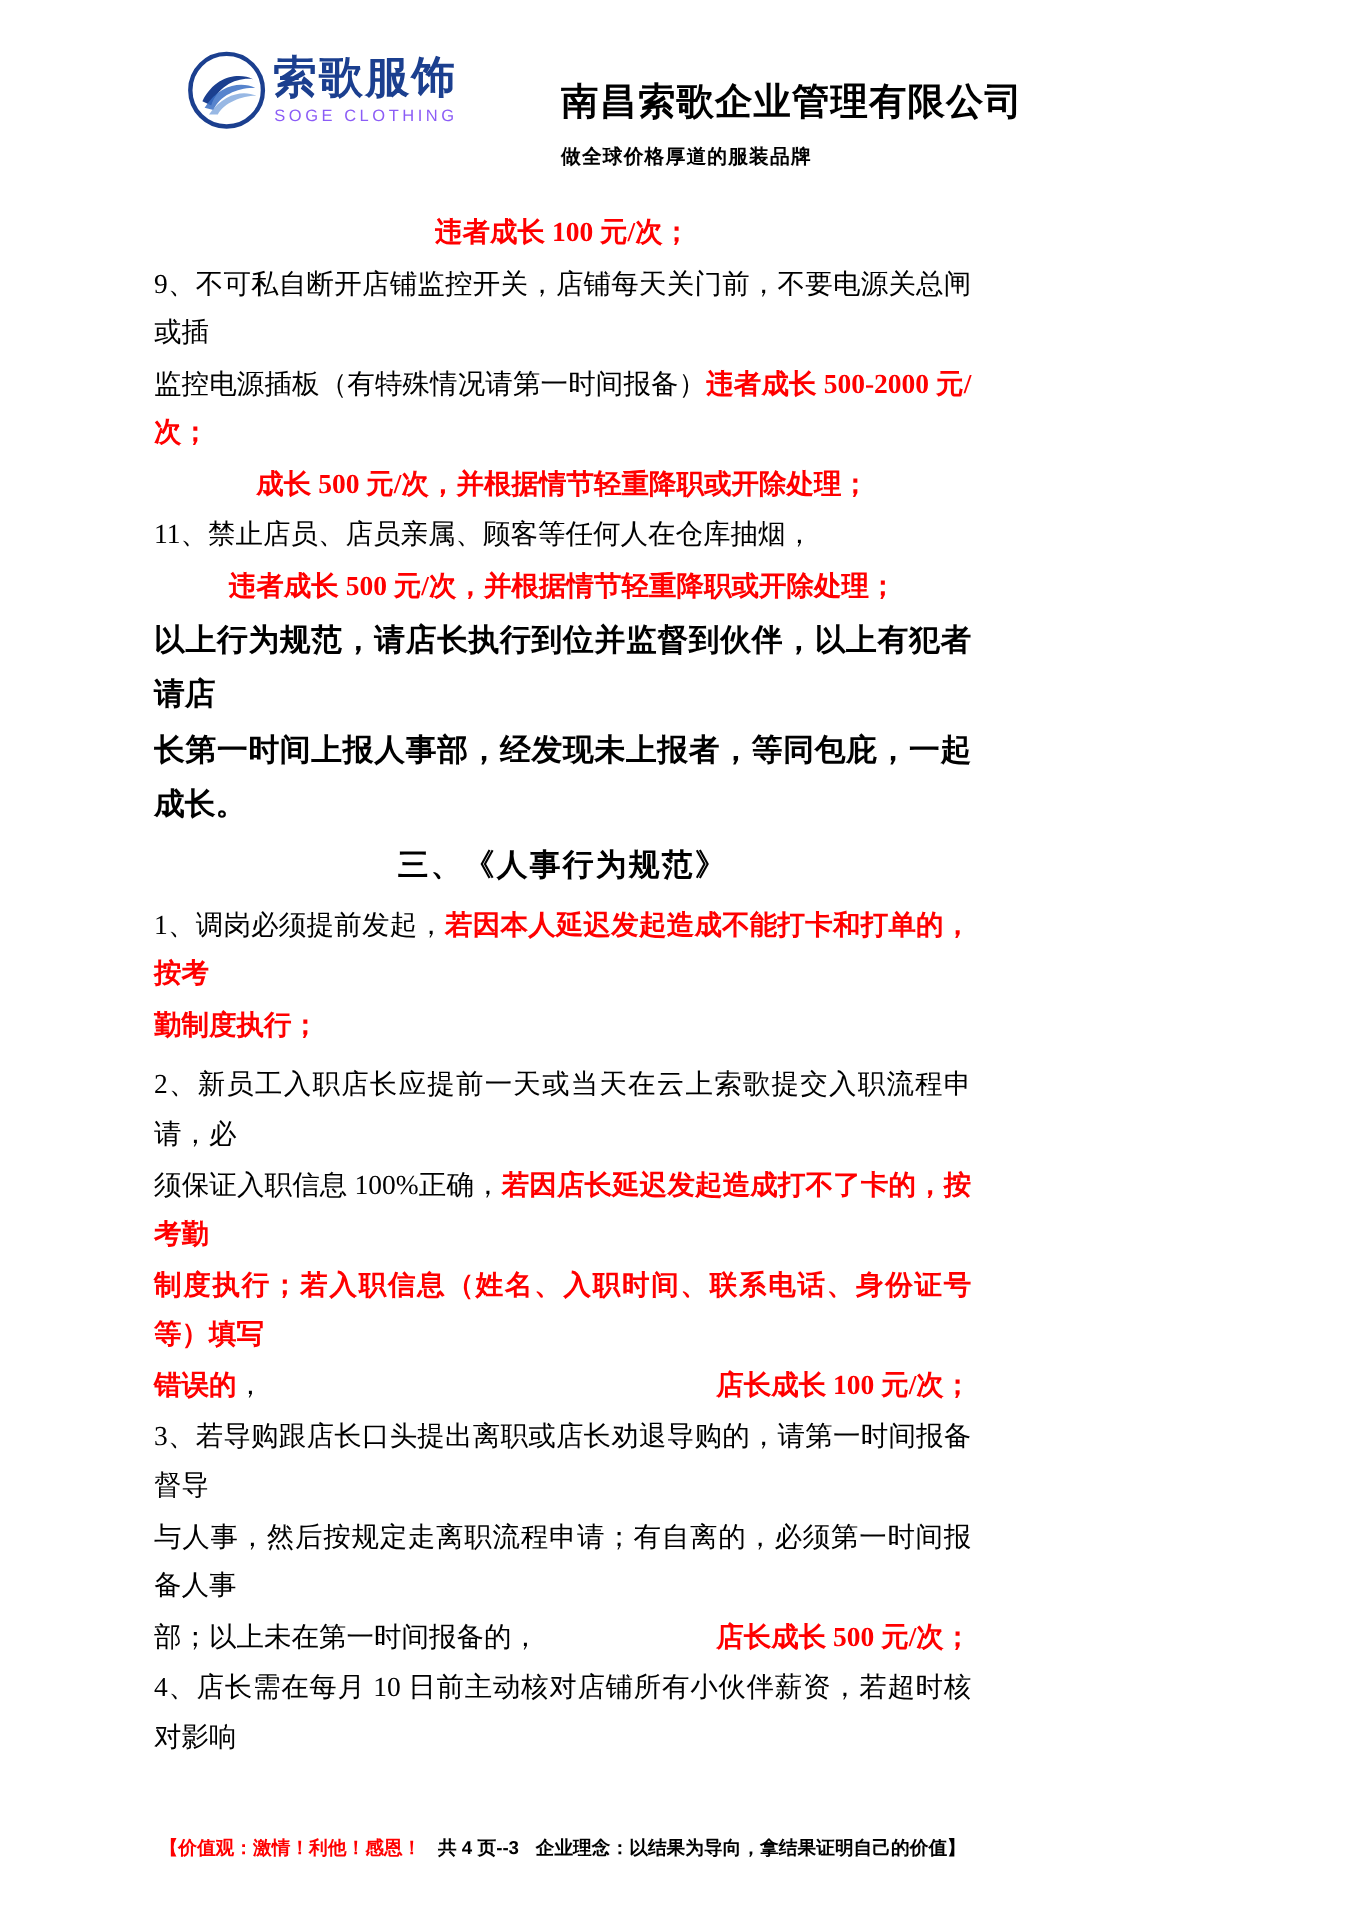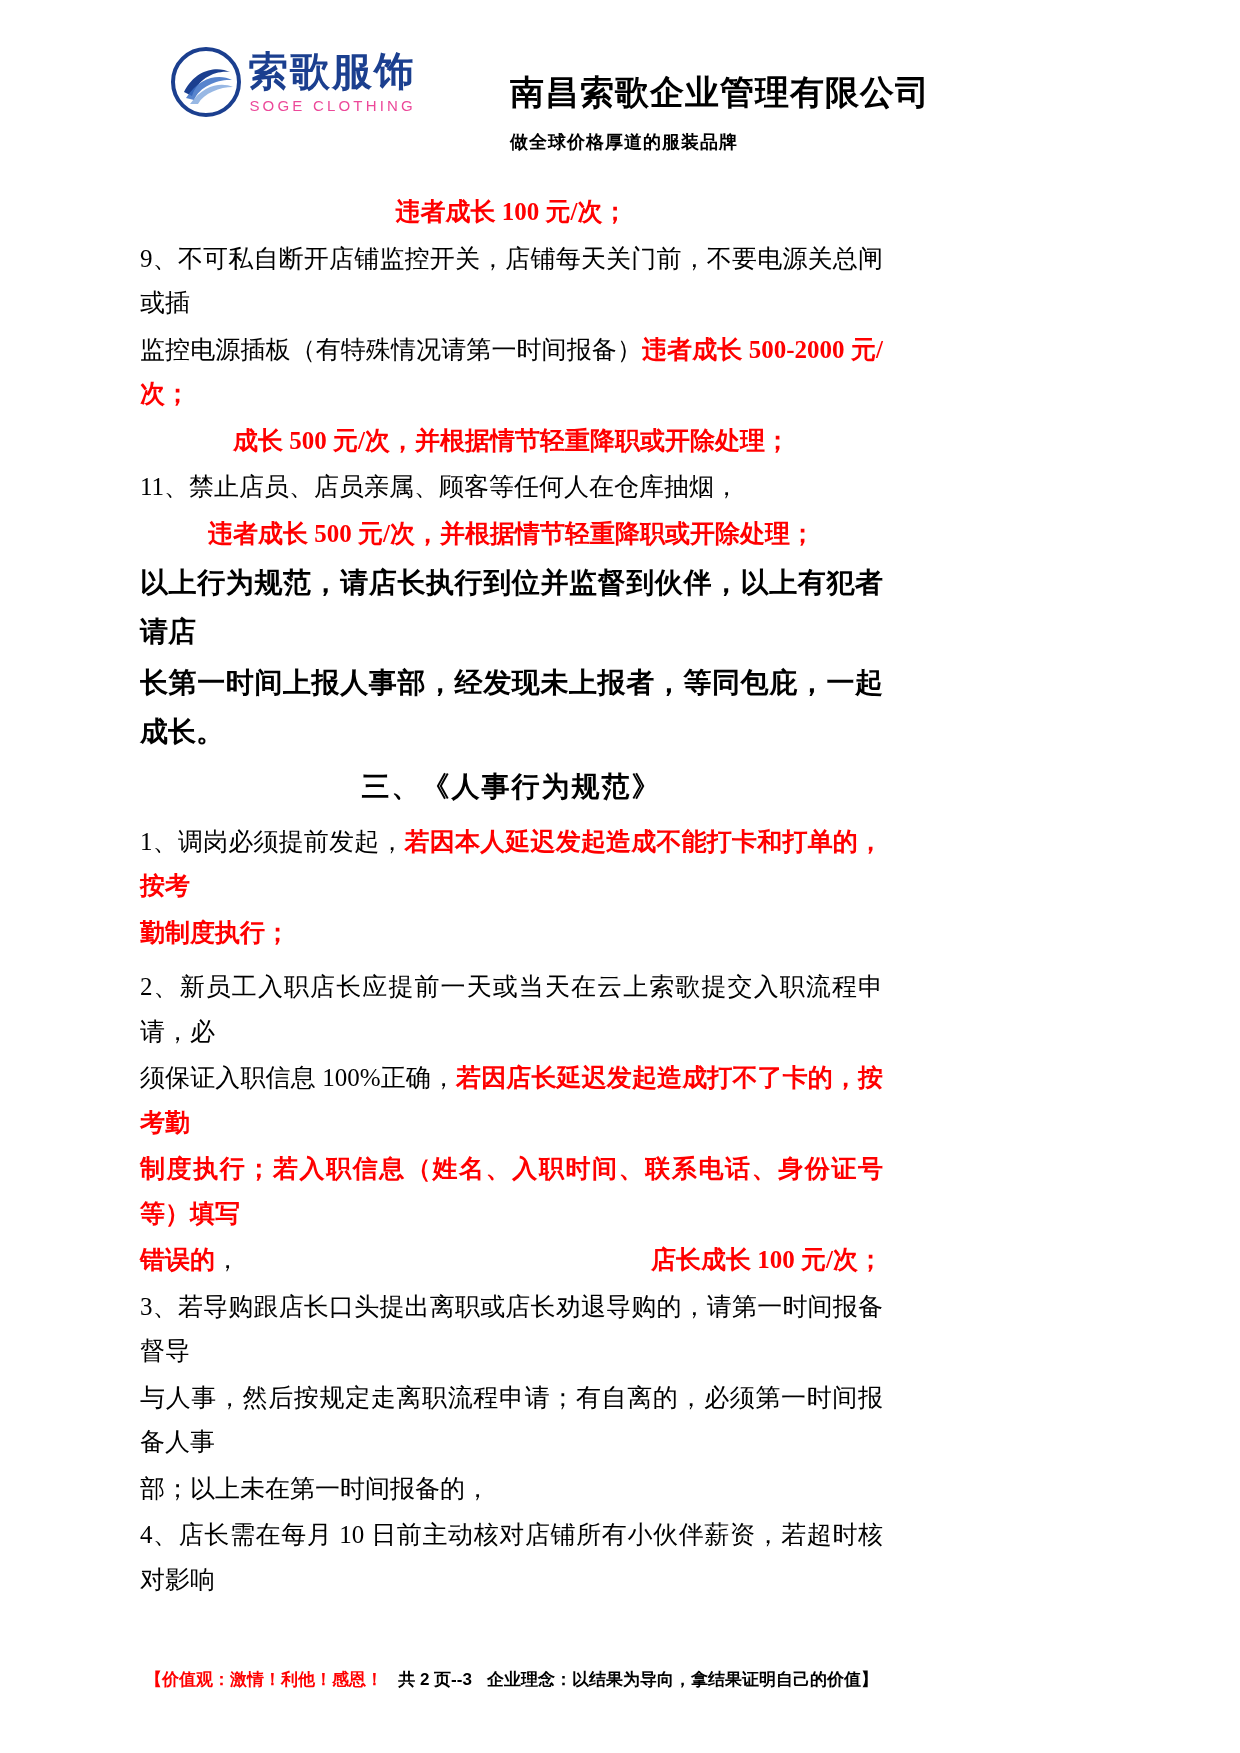--- a/index.html
+++ b/index.html
@@ -54,21 +54,21 @@
     font-family: "Liberation Sans", sans-serif;
     font-weight: bold;
     font-size: 40px;
     letter-spacing: 2px;
     color: #1b3f8f;
   }
   .logo-en {
     font-family: "Liberation Sans", sans-serif;
     font-size: 15px;
     letter-spacing: 3.2px;
-    color: #ec4899;
+    color: #8b5cf6;
     margin-top: 7px;
     text-align: right;
   }
   .company-block {
     position: absolute;
     left: 370px;
     top: 70px;
     width: 600px;
   }
   .company-name {
@@ -205,24 +205,25 @@
     <p class="para red">制度执行；若入职信息（姓名、入职时间、联系电话、身份证号等）填写</p>
     <p class="para two-col">
       <span><span class="red">错误的</span><span>，</span></span>
       <span class="red">店长成长 100 元/次；</span>
     </p>
 
     <p class="para">3、若导购跟店长口头提出离职或店长劝退导购的，请第一时间报备督导</p>
     <p class="para">与人事，然后按规定走离职流程申请；有自离的，必须第一时间报备人事</p>
     <p class="para two-col">
       <span>部；以上未在第一时间报备的，</span>
+      <span class="red">店长成长 500 元/次；</span>
     </p>
 
     <p class="para">4、店长需在每月 10 日前主动核对店铺所有小伙伴薪资，若超时核对影响</p>
   </div>
 
   <div class="footer">
     <span class="left">【价值观：激情！利他！感恩！</span>
-    <span class="mid">共 2 页--3</span>
+    <span class="mid">共 4 页--3</span>
     <span class="right">企业理念：以结果为导向，拿结果证明自己的价值】</span>
   </div>
 
 </div>
 
 </body></html>

